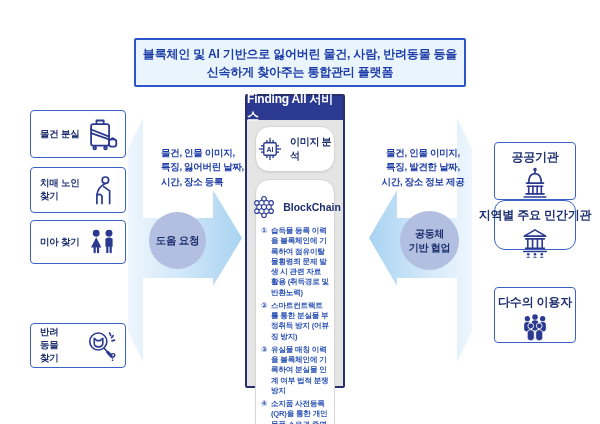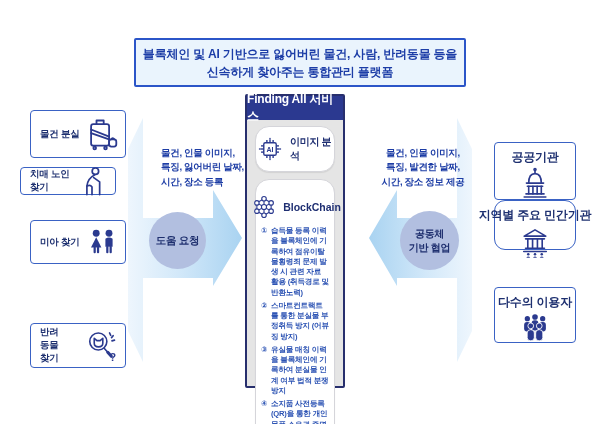--- a/index.html
+++ b/index.html
@@ -100,21 +100,21 @@
         <path d="M9 15 L29 23"></path>
           <path d="M9 19 L29 26"></path>
         <circle cx="13" cy="35.5" r="1.5"></circle>
           <circle cx="25" cy="35.5" r="1.5"></circle>
         <path d="M31 26 q2 -3 4 0"></path>
           <rect x="29" y="26" width="8" height="8" rx="2.5"></rect>
       </svg>
     </span>
   </div>
 
-  <div class="abs sbox" style="left:20px;top:167px;width:96px;height:28px;">
+  <div class="abs sbox" style="left:30px;top:167px;width:96px;height:46px;">
     <div class="lbl">치매 노인 찾기</div>
     <span>
       <svg width="34" height="34" viewBox="0 0 40 40" fill="none" stroke="#2b3a8f" stroke-width="2" stroke-linecap="round" stroke-linejoin="round">
         <circle cx="24" cy="8.5" r="3.8"></circle>
         <path d="M23 13 Q15 17 14 26 L14 36"></path>
         <path d="M14 26 Q18 24 20 27 L20 36"></path>
         <path d="M22 16 L29 21 L29 36"></path>
       </svg>
     </span>
   </div>

